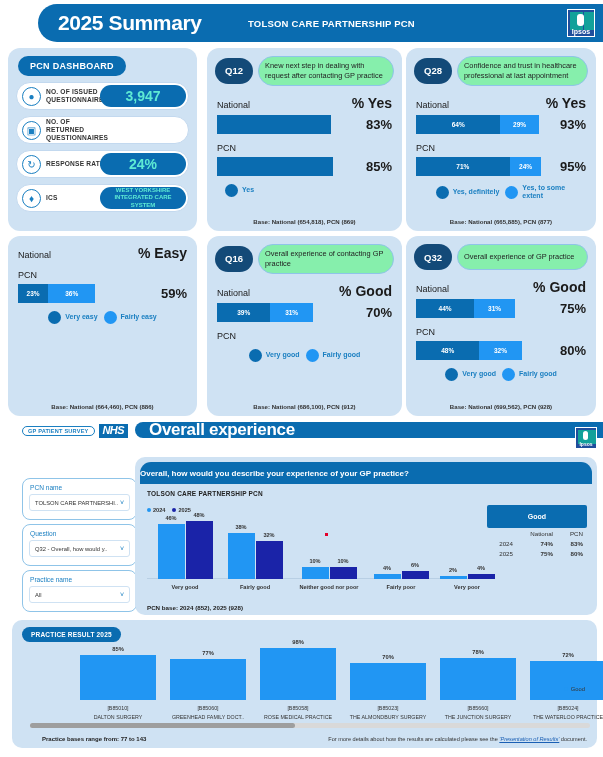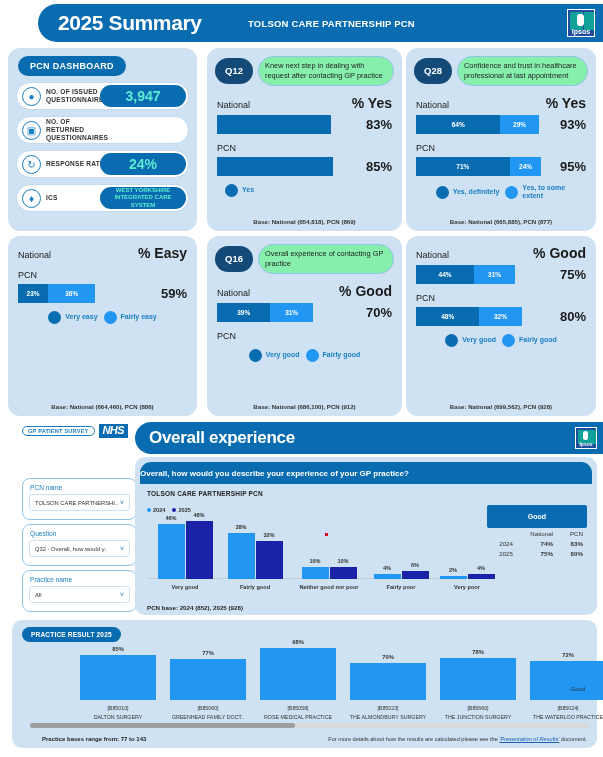--- a/index.html
+++ b/index.html
@@ -128,21 +128,21 @@
   .gp-logos{ position:absolute; left:22px; top:424px; display:flex; align-items:center; gap:4px;}
   .gps-pill{
     border:1px solid #1a7fc1; border-radius:8px; padding:1px 5px;
     font-size:5.6px; font-weight:bold; color:#1a7fc1; letter-spacing:0.2px;
   }
   .nhs-box{
     background:#0a6cb0; color:#fff; font-size:11px; font-weight:bold;
     font-style:italic; padding:0px 4px; letter-spacing:-0.6px; line-height:1.25;
   }
   .sec-banner{
-    position:absolute; left:135px; top:422px; width:468px; height:32px;
+    position:absolute; left:135px; top:422px; width:468px; height:16px;
     background:#0a6cb0; border-radius:16px 0 0 16px; display:flex; align-items:center;
   }
   .sec-title{ color:#fff; font-size:17px; font-weight:bold; margin-left:14px; letter-spacing:-0.3px;}
   .ipsos-logo.sm{ width:22px; height:22px; right:6px; top:5px;}
   .ipsos-logo.sm .gl{width:10px;height:14px;left:2px;top:2px;}
   .ipsos-logo.sm .gr{width:8px;height:14px;left:12px;top:2px;}
   .ipsos-logo.sm .dot{width:5px;height:9px;left:7px;top:3px;}
   .ipsos-logo.sm .txt{font-size:5px;}
 
   .panel{
@@ -397,20 +397,24 @@
     </div>
     <div class="lg-item">
       <div class="lg-dot light"></div>
       <div class="lg-txt">Fairly good</div>
     </div>
   </div>
   <div class="base">Base: National (686,100), PCN (912)</div>
 </div>
 
 <div class="card r2 c3">
+  <div class="q-head">
+    <div class="q-badge">Q32</div>
+    <div class="q-text">Overall experience of GP practice</div>
+  </div>
   <div class="row-head">
     <span class="lbl">National</span>
     <span class="pct-hdr">% Good</span>
   </div>
   <div class="bar-wrap">
     <div class="bar-track">
       <div class="seg dark" style="width:44%">44%</div>
       <div class="seg light" style="width:31%">31%</div>
     </div>
     <div class="bar-total">75%</div>

